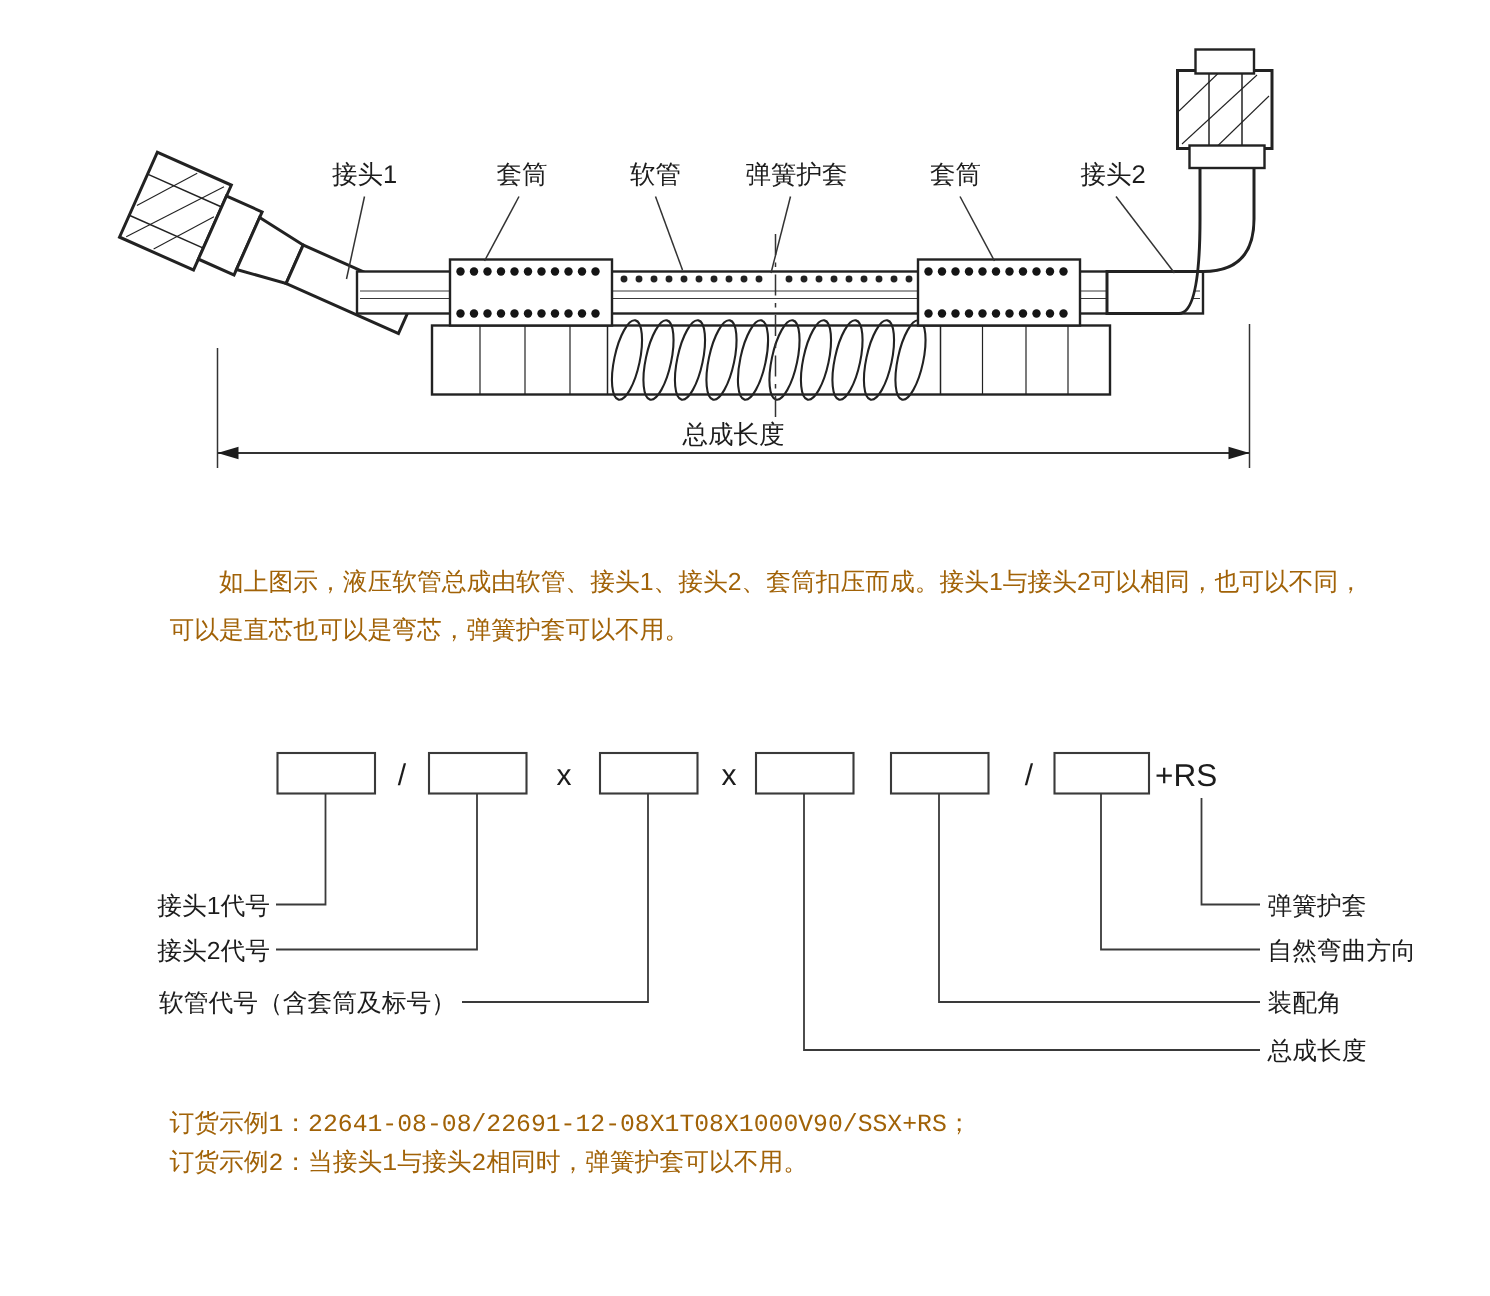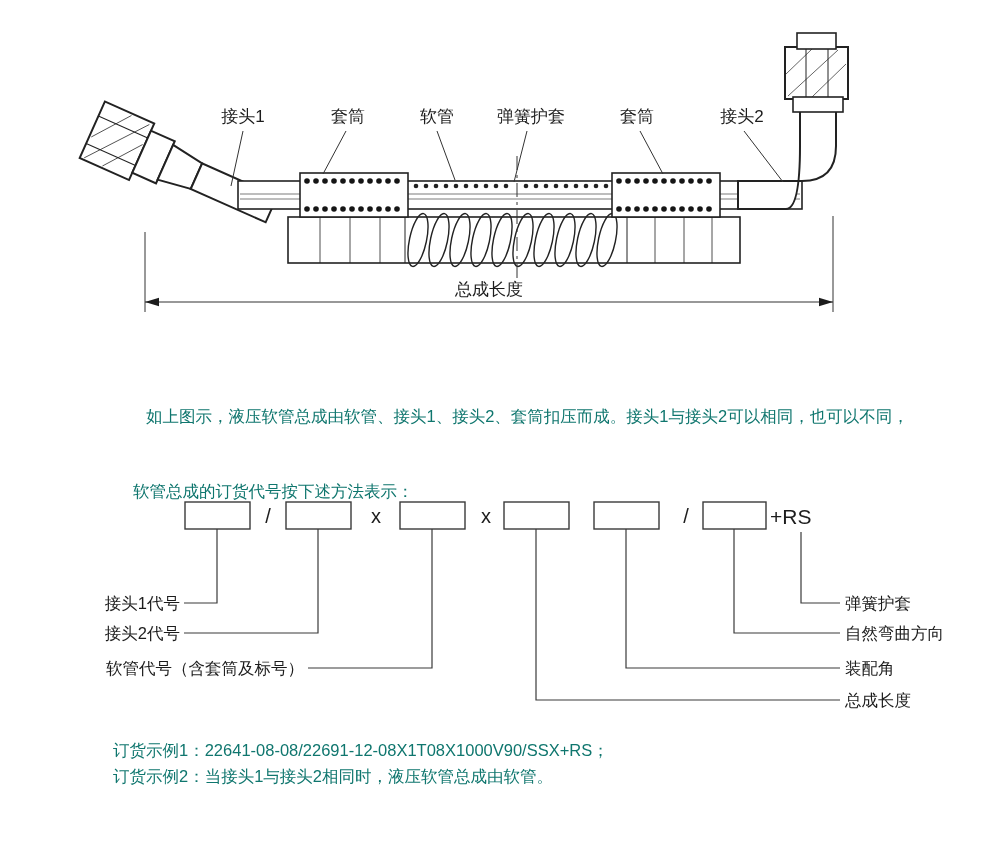--- a/index.html
+++ b/index.html
@@ -1,24 +1,24 @@
 <!DOCTYPE html>
 <html><head>
 <meta charset="utf-8">
 <style>
   html,body{margin:0;padding:0;background:#fff;}
   .page{position:relative;width:993px;height:864px;background:#ffffff;overflow:hidden;
-        font-family:"Liberation Sans","DejaVu Sans",sans-serif;color:#0f766e;}
+        font-family:"Liberation Sans","DejaVu Sans",sans-serif;color:#a16207;}
   .abs{position:absolute;}
   svg{display:block;}
   svg text{font-family:"Liberation Sans","DejaVu Sans",sans-serif;fill:#1c1c1c;}
   .para{font-size:16.5px;line-height:32px;}
-  .line{white-space:nowrap;margin-top:28px;}
+  .line{white-space:nowrap;}
   .indent{text-indent:33px;}
-  .ex-line{font-size:16.5px;line-height:26px;white-space:nowrap;}
+  .ex-line{font-size:16.5px;line-height:26px;white-space:nowrap;font-family:Liberation Mono, monospace;}
   .ex-indent{padding-left:50px;}
   .mt8{margin-top:9px;}
 </style>
 </head>
 <body>
 <div class="page">
 
 <svg class="abs" style="left:0;top:0" width="993" height="340" viewBox="0 0 993 340">
 
   <g>
@@ -179,22 +179,22 @@
     <line x1="833" y1="216" x2="833" y2="312" stroke="#333" stroke-width="1"></line>
     <line x1="145" y1="302" x2="833" y2="302" stroke="#333" stroke-width="1.2"></line>
     <polygon points="145,302 159,297.8 159,306.2" fill="#1c1c1c"></polygon>
     <polygon points="833,302 819,297.8 819,306.2" fill="#1c1c1c"></polygon>
     <text x="489" y="295" font-size="17" text-anchor="middle">总成长度</text>
   </g>
 </svg>
 
 <div class="abs para" style="left:113px;top:372px;width:860px">
   <div class="line indent">如上图示，液压软管总成由软管、接头1、接头2、套筒扣压而成。接头1与接头2可以相同，也可以不同，</div>
+  <div class="line">可以是直芯也可以是弯芯，弹簧护套可以不用。</div>
 </div>
-<div class="abs para line" style="left:133px;top:447px">软管总成的订货代号按下述方法表示：</div>
 
 <svg class="abs" style="left:0;top:480px" width="993" height="260" viewBox="0 0 993 260">
 
   <g fill="none" stroke="#3a3a3a" stroke-width="1.4">
     <rect x="185" y="22" width="65" height="27"></rect>
     <rect x="286" y="22" width="65" height="27"></rect>
     <rect x="400" y="22" width="65" height="27"></rect>
     <rect x="504" y="22" width="65" height="27"></rect>
     <rect x="594" y="22" width="65" height="27"></rect>
     <rect x="703" y="22" width="63" height="27"></rect>
@@ -224,16 +224,16 @@
     <text x="304" y="194" text-anchor="end">软管代号（含套筒及标号）</text>
     <text x="845" y="129">弹簧护套</text>
     <text x="845" y="159">自然弯曲方向</text>
     <text x="845" y="194">装配角</text>
     <text x="845" y="226">总成长度</text>
   </g>
 </svg>
 
 <div class="abs" style="left:113px;top:737px;width:860px">
   <div class="ex-line">订货示例1：22641-08-08/22691-12-08X1T08X1000V90/SSX+RS；</div>
-  <div class="ex-line">订货示例2：当接头1与接头2相同时，液压软管总成由软管。</div>
+  <div class="ex-line">订货示例2：当接头1与接头2相同时，弹簧护套可以不用。</div>
 </div>
 
 </div>
 
 </body></html>

